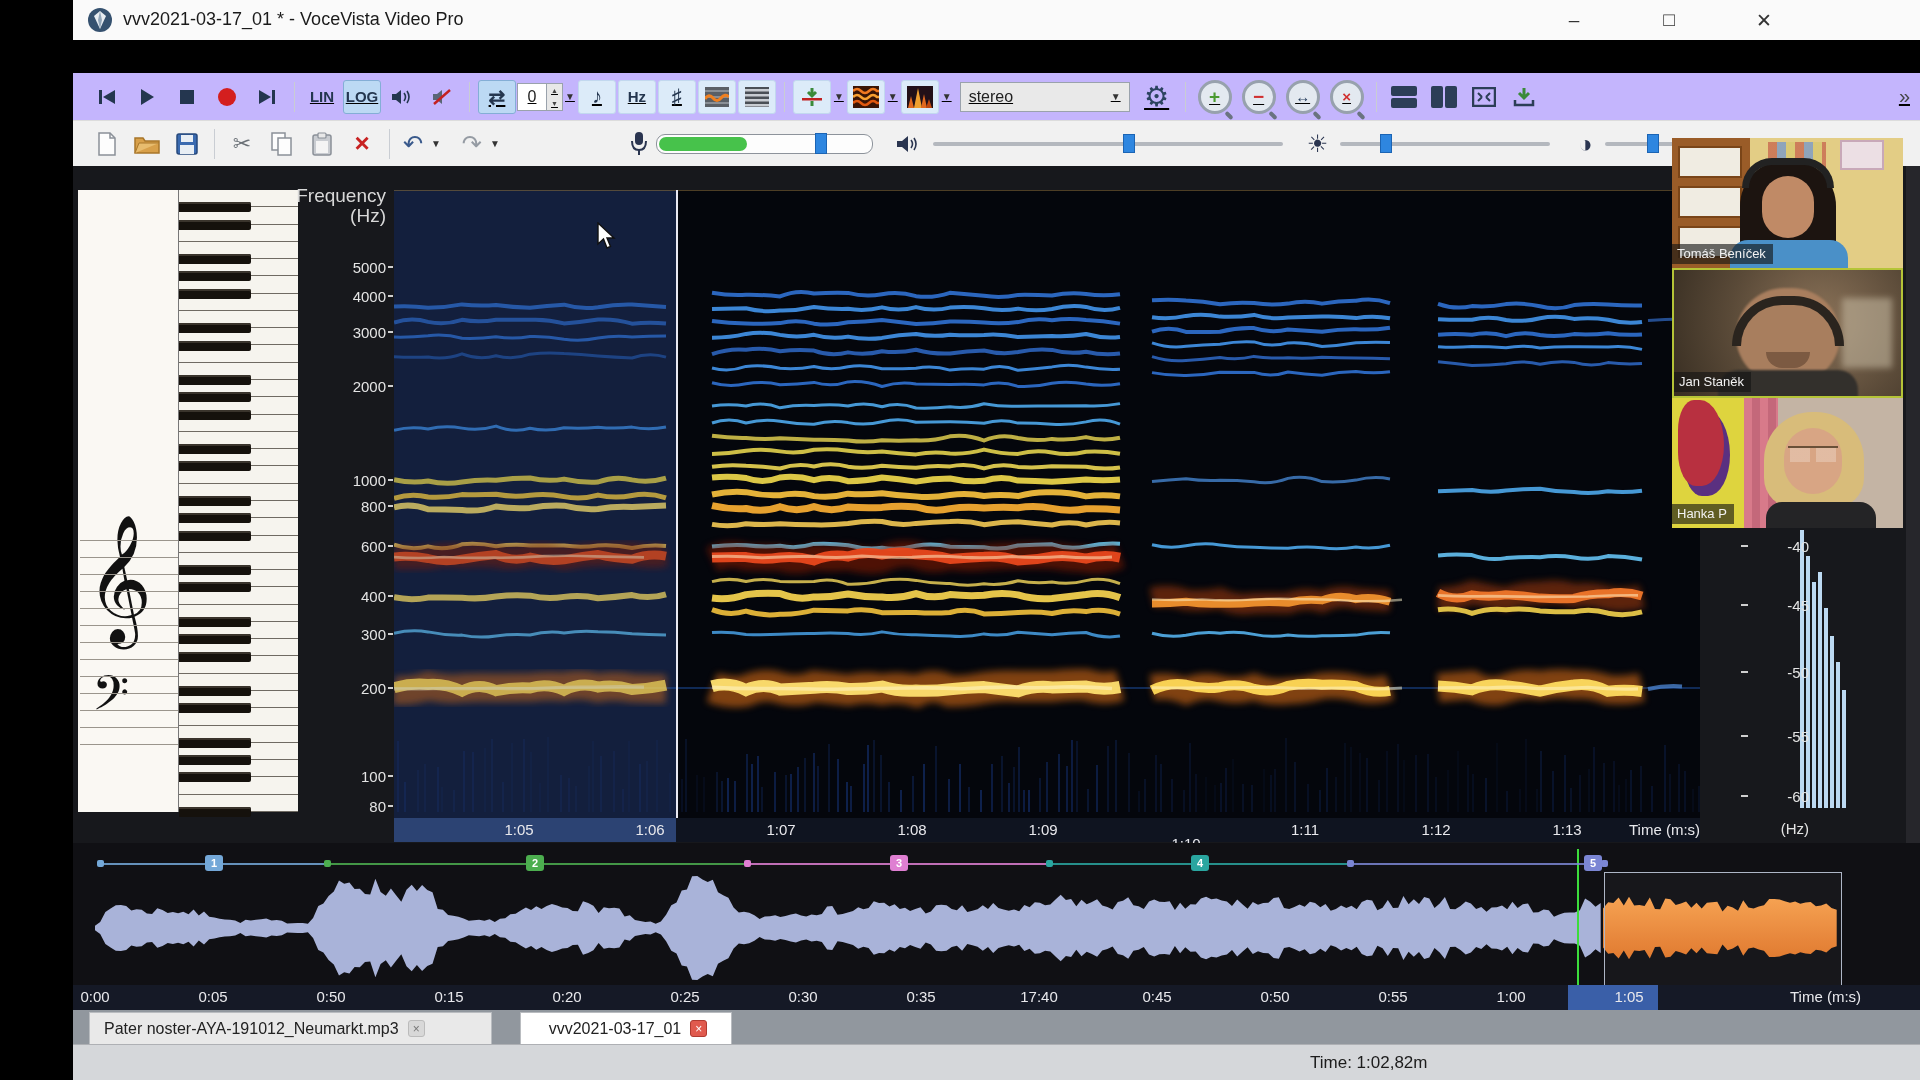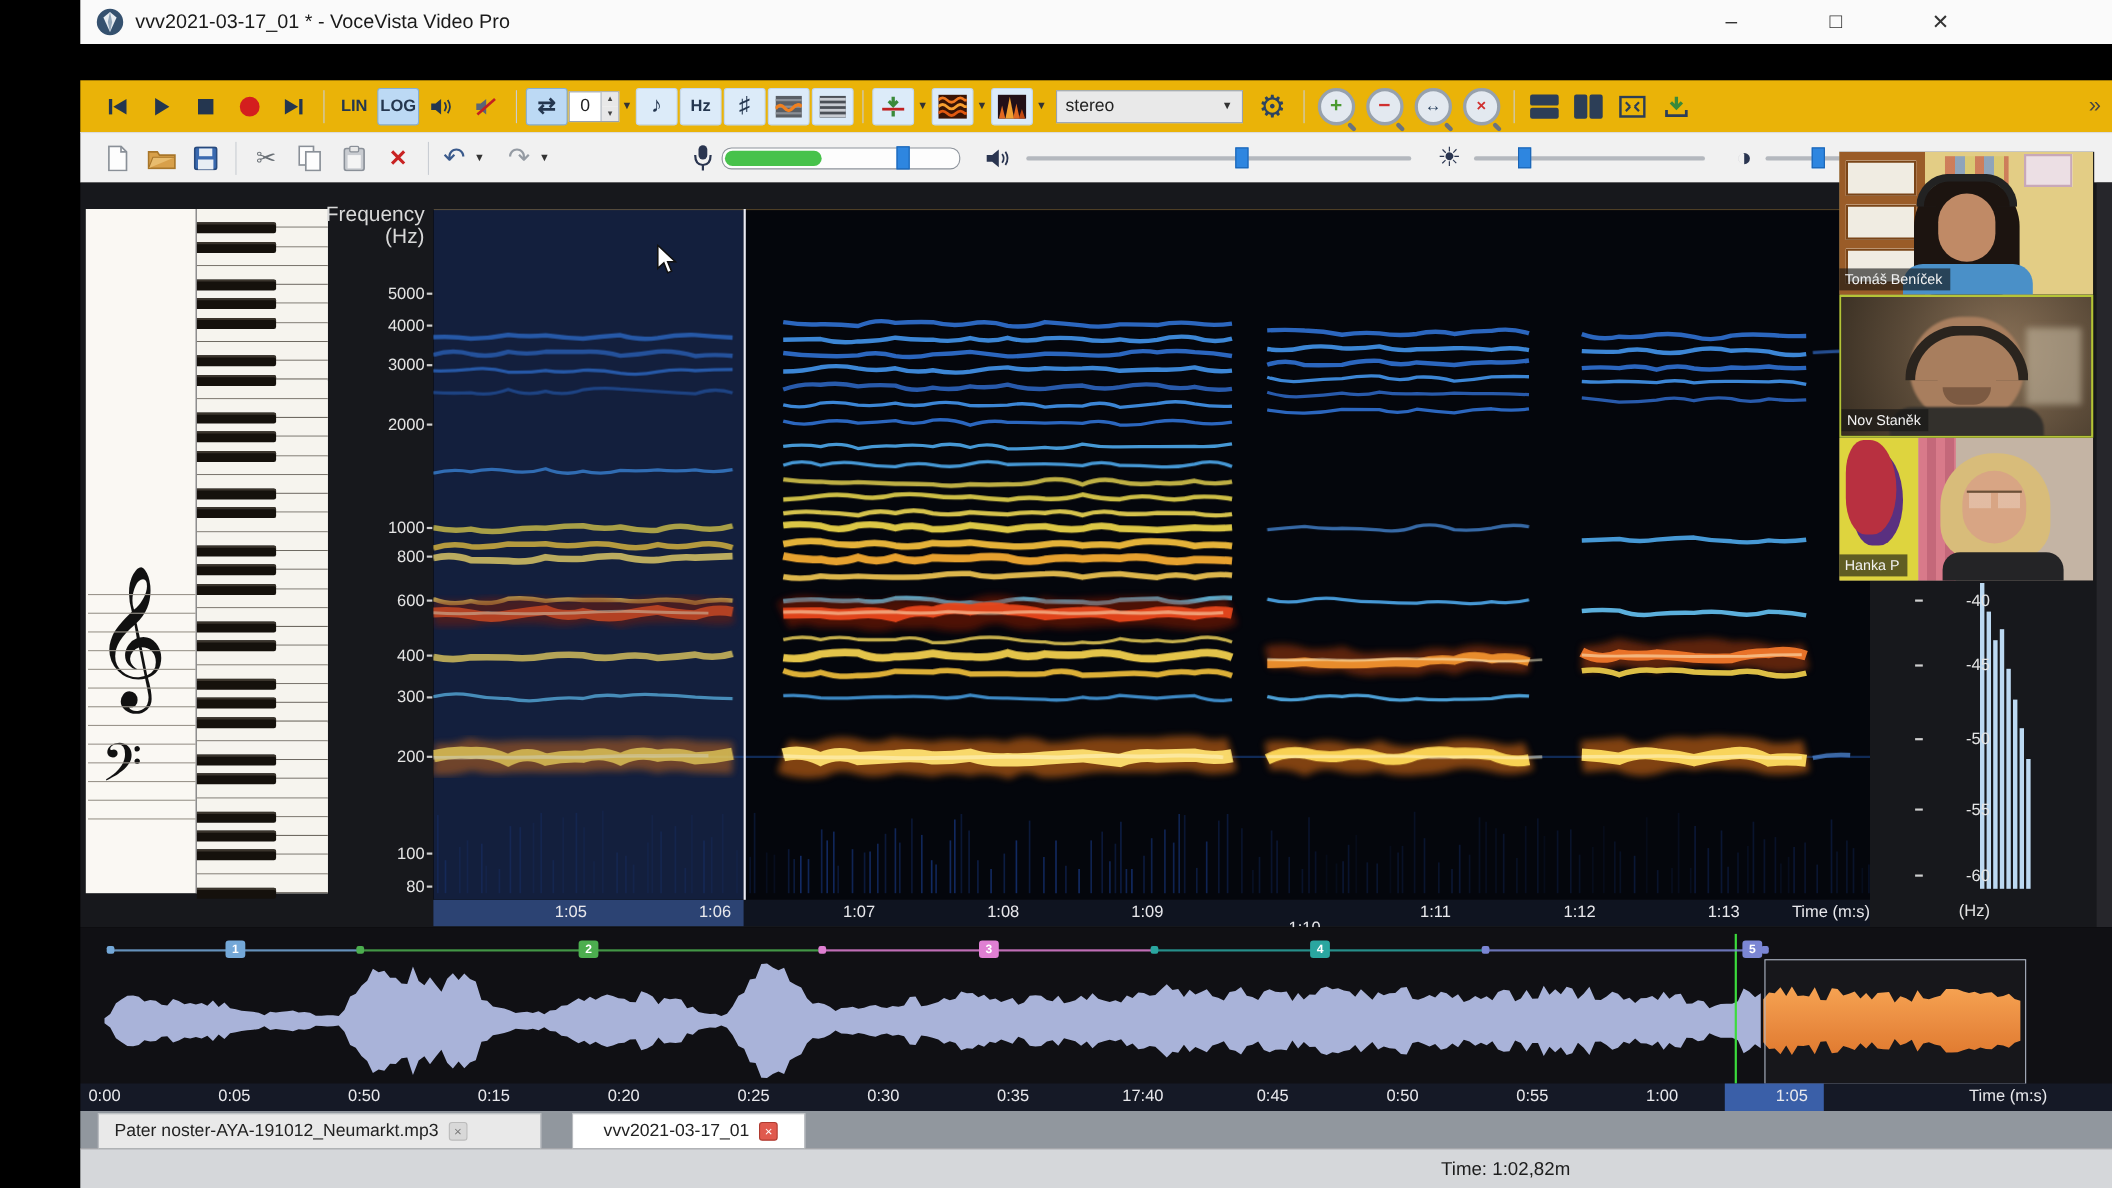--- a/index.html
+++ b/index.html
@@ -4,21 +4,21 @@
 <style>
   html,body{margin:0;padding:0;background:#000;}
   #app{position:relative;width:1920px;height:1080px;overflow:hidden;background:#000;
        font-family:"Liberation Sans",sans-serif;-webkit-font-smoothing:antialiased;}
   .abs{position:absolute;}
   
   #titlebar{left:73px;top:0;right:0;height:40px;background:#fafafa;display:flex;align-items:center;}
   #menubar{left:73px;top:40px;right:0;height:33px;background:#f7f7f7;display:flex;align-items:center;
            padding-left:20px;gap:0;border-bottom:1px solid #ececec;box-sizing:border-box;}
   .menu-item{padding:0 13px;font-size:17px;color:#1a1a1a;height:100%;display:flex;align-items:center;cursor:default;}
-  #toolbar1{left:73px;top:73px;right:0;height:47px;background:#eab308;display:flex;align-items:center;padding-left:14px;box-sizing:border-box;}
+  #toolbar1{left:73px;top:73px;right:0;height:47px;background:#c4b5fd;display:flex;align-items:center;padding-left:14px;box-sizing:border-box;text-decoration:underline;}
   #toolbar2{left:73px;top:120px;right:0;height:46px;background:#f1f1f1;border-top:1px solid #dcdcdc;
             display:flex;align-items:center;padding-left:14px;box-sizing:border-box;}
   .tbtn{display:flex;align-items:center;justify-content:center;width:38px;height:34px;border-radius:3px;margin:0 1px;
         color:#24364f;flex:0 0 auto;}
   .tbtn.blue{background:#dcebf9;border:1px solid #c2d8ef;box-sizing:border-box;}
   .tbtn.active{background:#bcd9f4;border:1px solid #84aed6;box-sizing:border-box;}
   .tbtn.txt{font-weight:bold;font-size:15px;}
   .sep{width:1px;height:30px;background:#c9cdd3;margin:0 7px;flex:0 0 auto;}
   .caret{font-size:10px;color:#333;margin:0 2px;flex:0 0 auto;}
   .glyph20{font-size:20px;line-height:1;}
@@ -756,21 +756,21 @@
         <div class="shape" style="left: 58px; top: 102px; width: 118px; height: 28px; border-radius: 18px 18px 0px 0px; background: rgb(74, 144, 200);"></div>
         <div class="vname">Tomáš Beníček</div>
       </div>
       <div class="vtile" style="border: 2px solid rgb(181, 196, 55);">
         <div class="shape" style="inset: 0px; background: radial-gradient(circle at 65% 40%, rgb(138, 114, 88) 0%, rgb(90, 74, 56) 55%, rgb(56, 46, 34) 100%);"></div>
         <div class="shape" style="left: 168px; top: 28px; width: 50px; height: 70px; background: rgb(200, 188, 164); opacity: 0.55; filter: blur(3px);"></div>
         <div class="shape" style="left: 62px; top: 18px; width: 104px; height: 96px; border-radius: 50px; background: rgb(168, 126, 94); filter: blur(1px);"></div>
         <div class="shape" style="left: 58px; top: 26px; width: 112px; height: 50px; border-radius: 56px 56px 0px 0px; border-top: 9px solid rgb(42, 36, 30); border-right: 9px solid rgb(42, 36, 30); border-bottom: none; border-left: 9px solid rgb(42, 36, 30); border-image: initial; box-sizing: border-box; filter: blur(0.5px);"></div>
         <div class="shape" style="left: 44px; top: 100px; width: 140px; height: 30px; border-radius: 20px 20px 0px 0px; background: rgb(51, 48, 44); filter: blur(1px);"></div>
         <div class="shape" style="left: 92px; top: 82px; width: 44px; height: 16px; border-radius: 0px 0px 22px 22px; background: rgb(124, 90, 66);"></div>
-        <div class="vname">Nov Staněk</div>
+        <div class="vname">Jan Staněk</div>
       </div>
       <div class="vtile">
         <div class="shape" style="inset: 0px; background: rgb(196, 180, 164);"></div>
         <div class="shape" style="left: 0px; top: 0px; width: 72px; bottom: 0px; background: rgb(222, 212, 62);"></div>
         <div class="shape" style="left: 6px; top: 2px; width: 46px; height: 86px; border-radius: 40% 60% 55% 45%; background: rgb(184, 48, 64); box-shadow: rgb(90, 48, 128) 6px 10px 0px;"></div>
         <div class="shape" style="left: 72px; top: 0px; width: 34px; bottom: 0px; background: repeating-linear-gradient(90deg, rgb(216, 122, 138) 0px, rgb(216, 122, 138) 8px, rgb(196, 104, 122) 8px, rgb(196, 104, 122) 16px);"></div>
         <div class="shape" style="left: 92px; top: 14px; width: 100px; height: 96px; border-radius: 48px 48px 30px 30px; background: rgb(216, 188, 122);"></div>
         <div class="shape" style="left: 112px; top: 30px; width: 58px; height: 66px; border-radius: 30px; background: rgb(216, 165, 132);"></div>
         <div class="shape" style="left: 116px; top: 48px; width: 50px; height: 14px; border-top: 2px solid rgb(106, 80, 56); background: linear-gradient(90deg, transparent 0px, transparent 2px, rgba(255, 255, 255, 0.25) 2px, rgba(255, 255, 255, 0.25) 22px, transparent 22px, transparent 28px, rgba(255, 255, 255, 0.25) 28px, rgba(255, 255, 255, 0.25) 48px, transparent 48px);"></div>
         <div class="shape" style="left: 94px; top: 104px; width: 110px; height: 26px; border-radius: 16px 16px 0px 0px; background: rgb(36, 36, 38);"></div>

